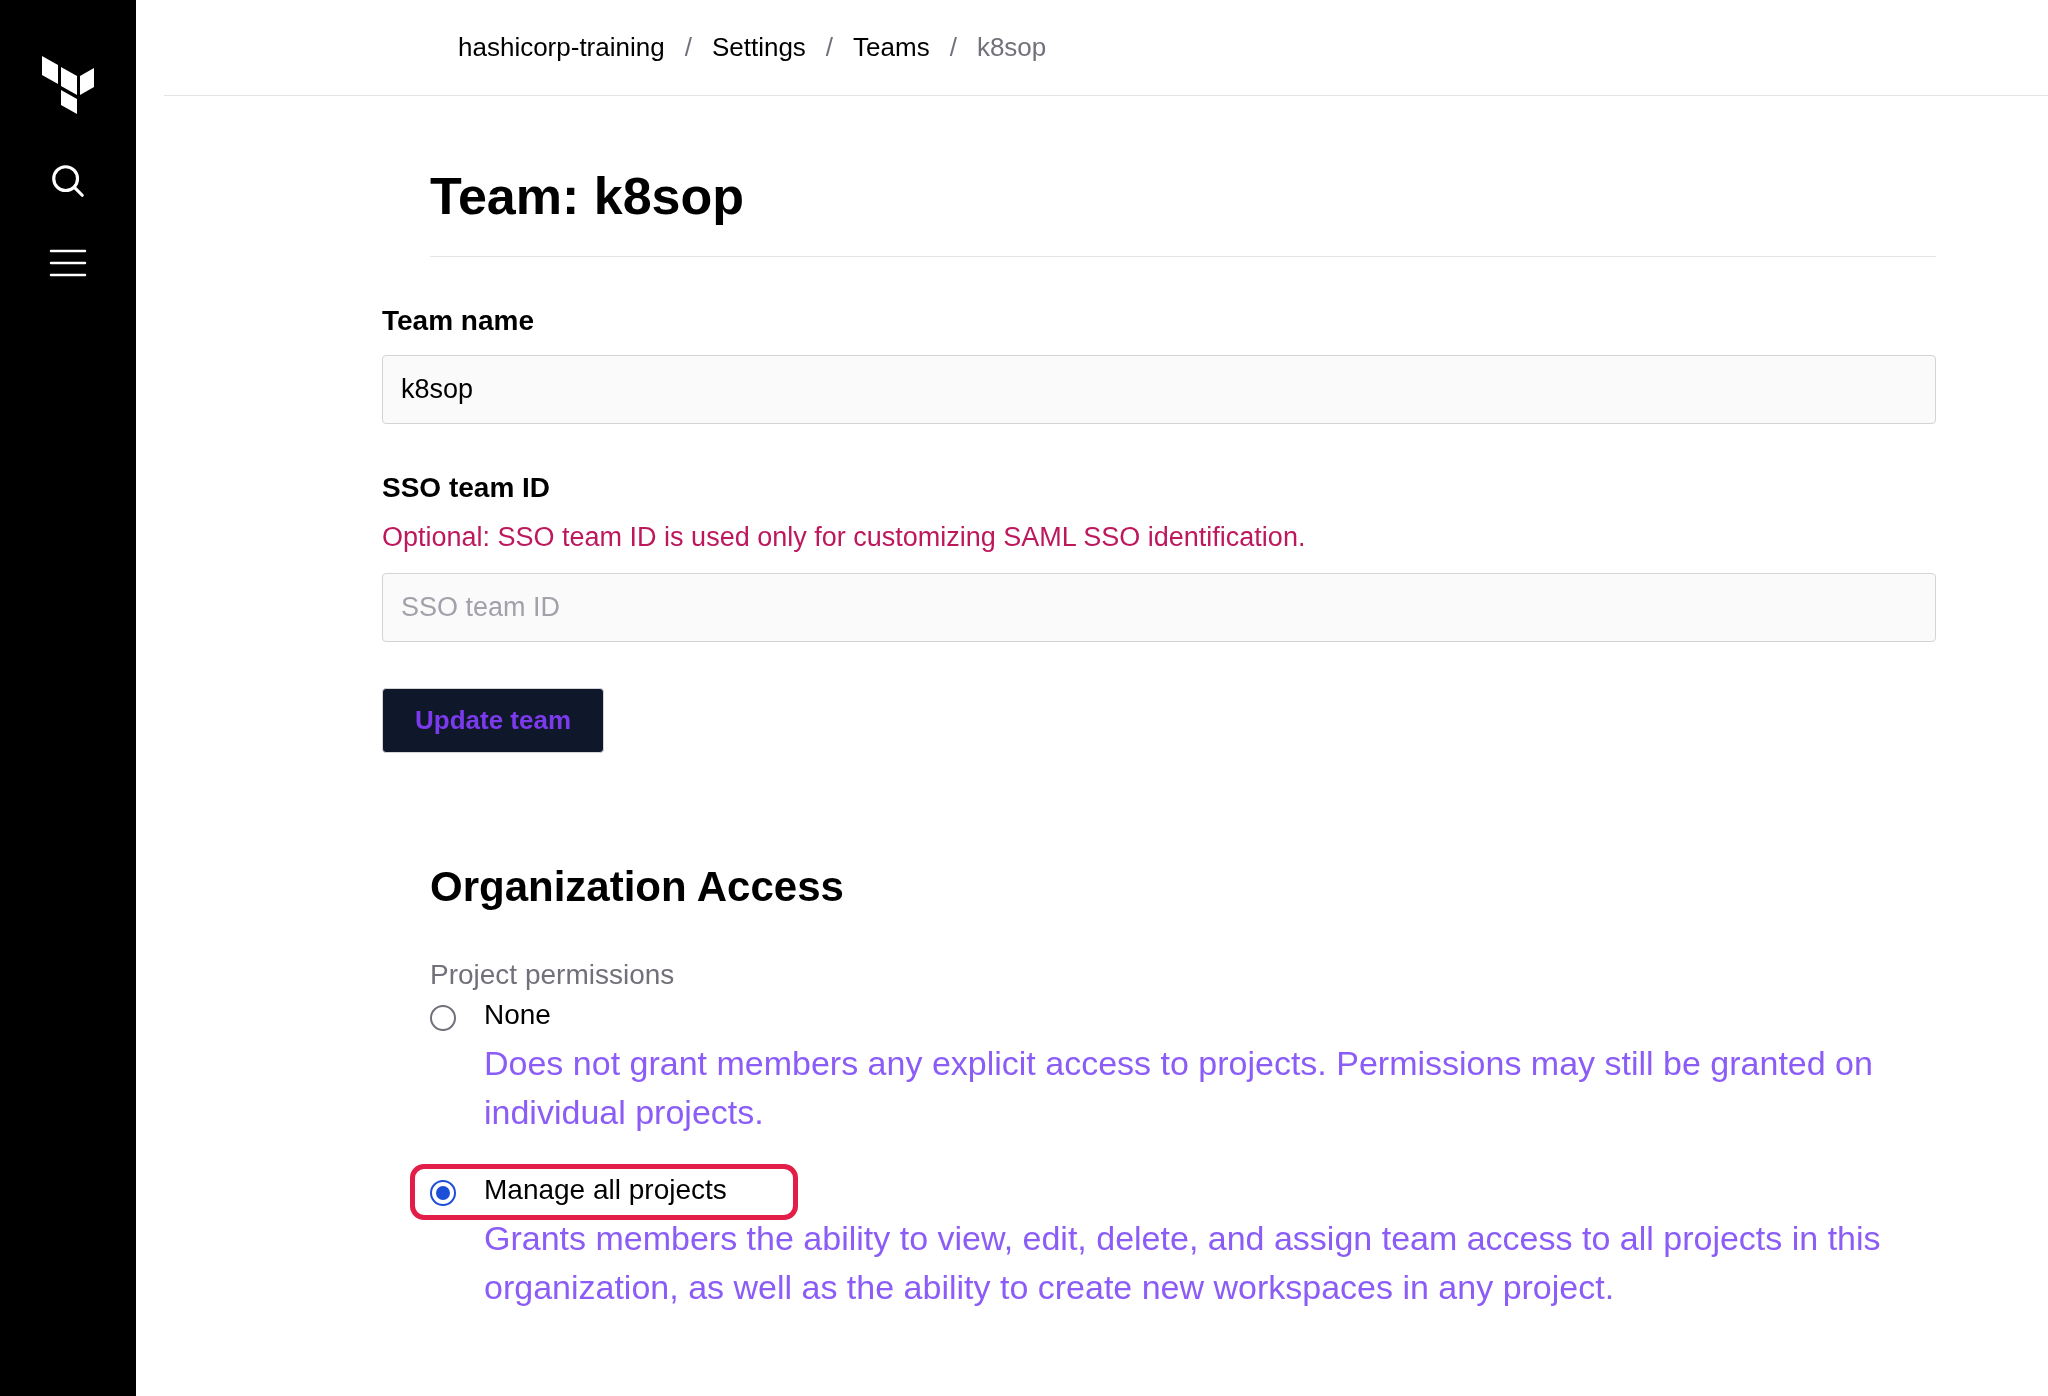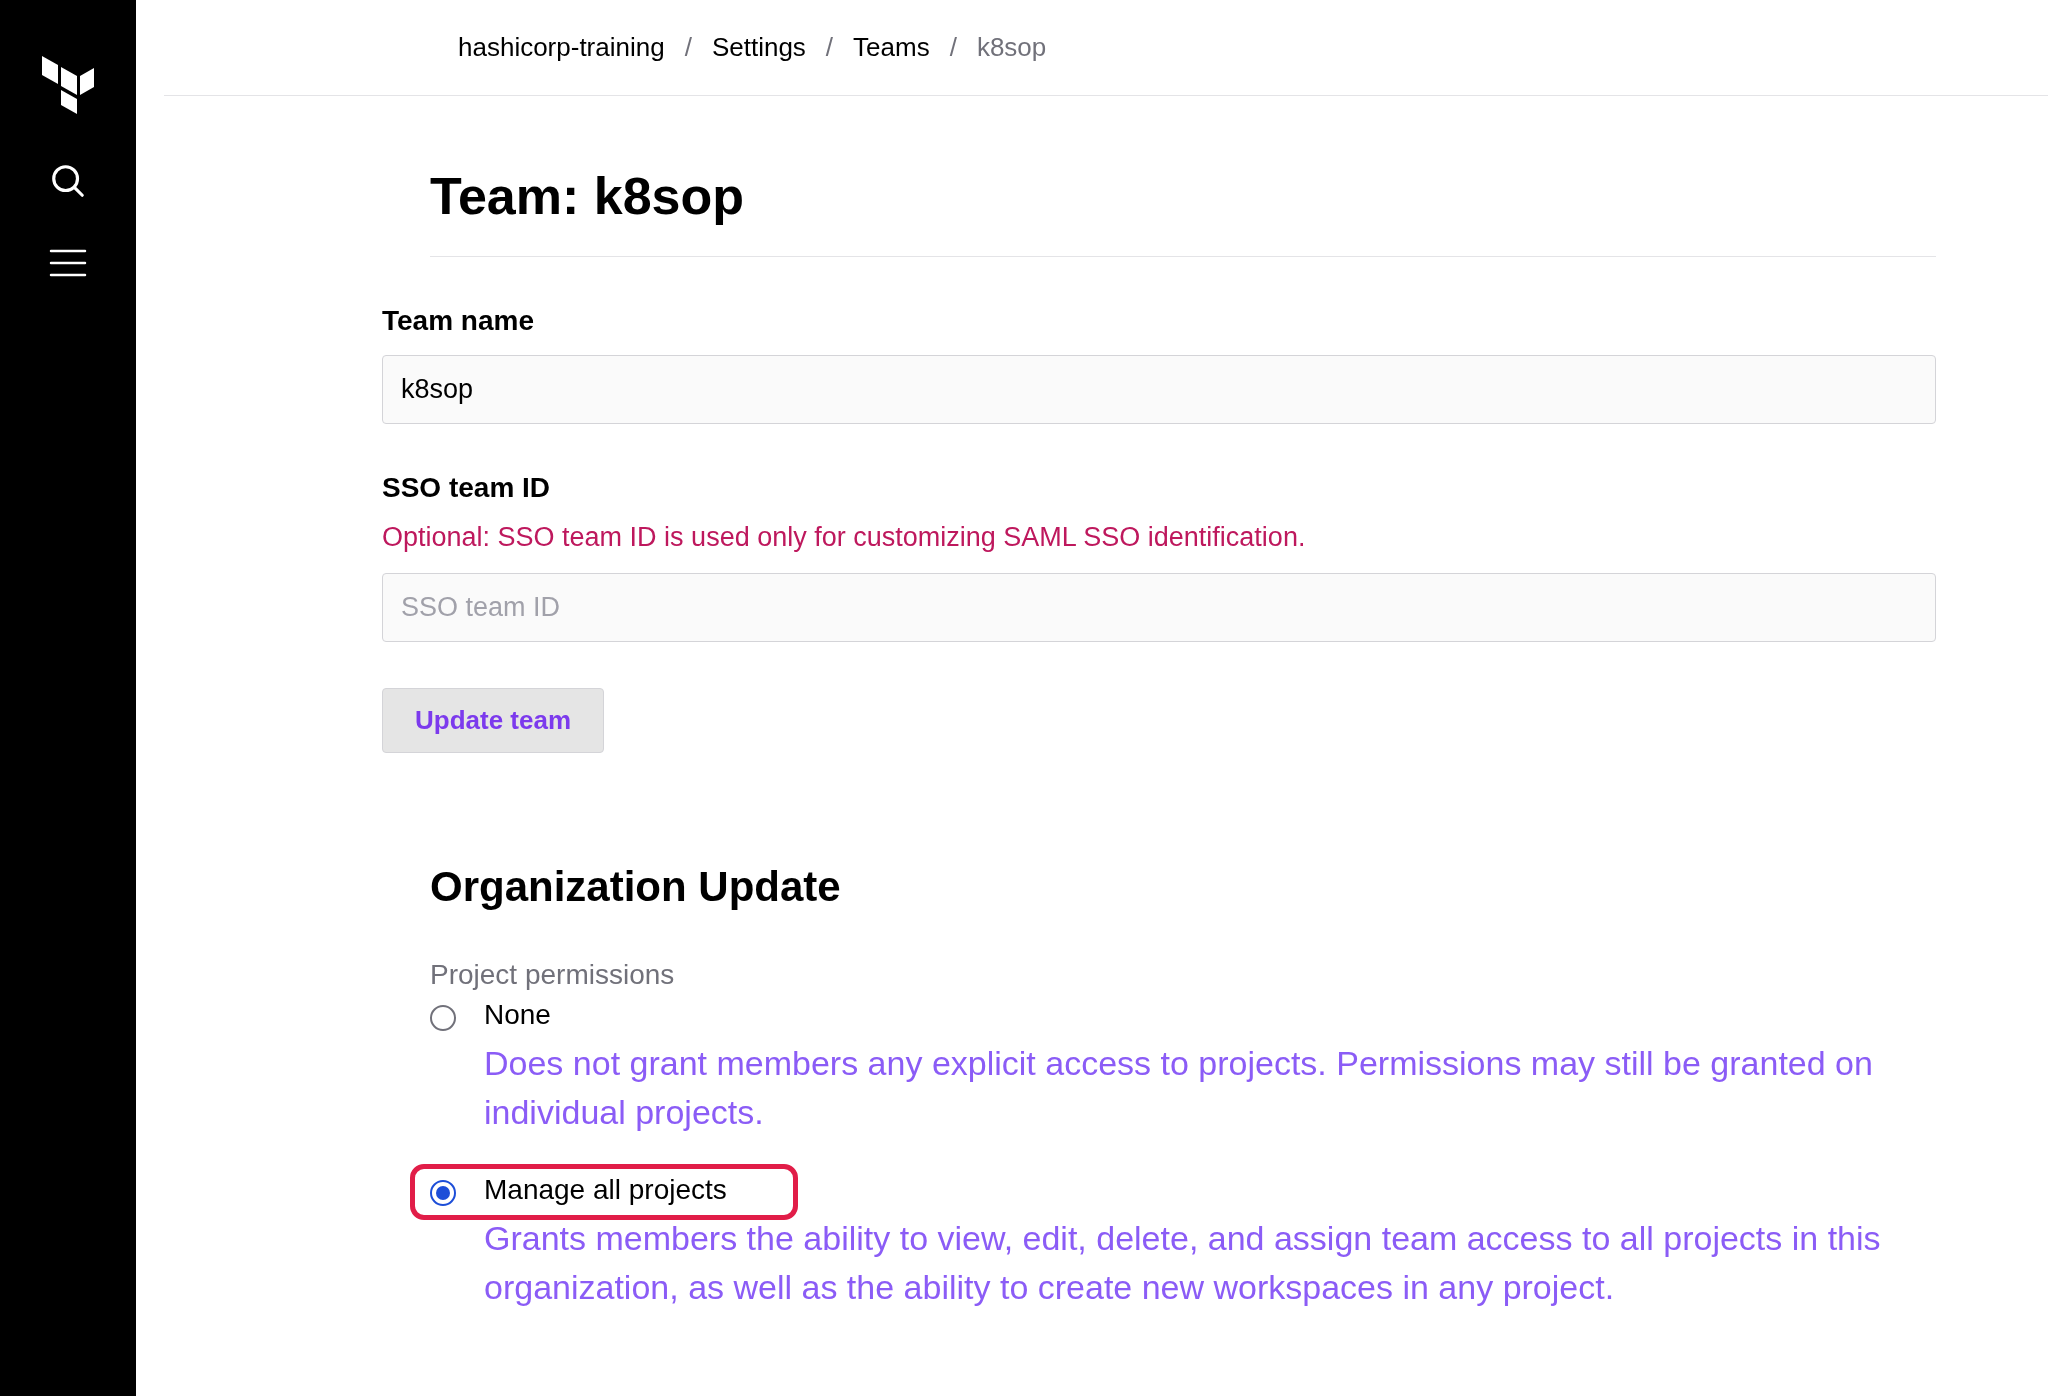--- a/index.html
+++ b/index.html
@@ -56,21 +56,21 @@
     border-radius: 4px;
     background: #fafafa;
     color: #000;
   }
   .text-input::placeholder { color: #a1a1aa; }
   .btn {
     margin-top: 46px;
     font-size: 26px;
     font-weight: 600;
     color: #7c3aed;
-    background: #e5e5e5;
+    background: #0f172a;
     border: 1px solid #d4d4d8;
     border-radius: 4px;
     padding: 16px 32px;
     cursor: pointer;
   }
   .section-title {
     font-size: 42px;
     font-weight: 700;
     margin-top: 110px;
     margin-left: 48px;
@@ -172,21 +172,21 @@
       </div>
 
       <div class="form-block">
         <div class="label">SSO team ID</div>
         <div class="help">Optional: SSO team ID is used only for customizing SAML SSO identification.</div>
         <input class="text-input" type="text" placeholder="SSO team ID" style="">
       </div>
 
       <button class="btn">Update team</button>
 
-      <h2 class="section-title">Organization Update</h2>
+      <h2 class="section-title">Organization Access</h2>
 
       <div class="subheading">Project permissions</div>
 
       <div class="radio-row">
         <span class="radio"></span>
         <div class="radio-body">
           <div class="radio-title">None</div>
           <div class="radio-desc">Does not grant members any explicit access to projects. Permissions may still be granted on individual projects.</div>
         </div>
       </div>

